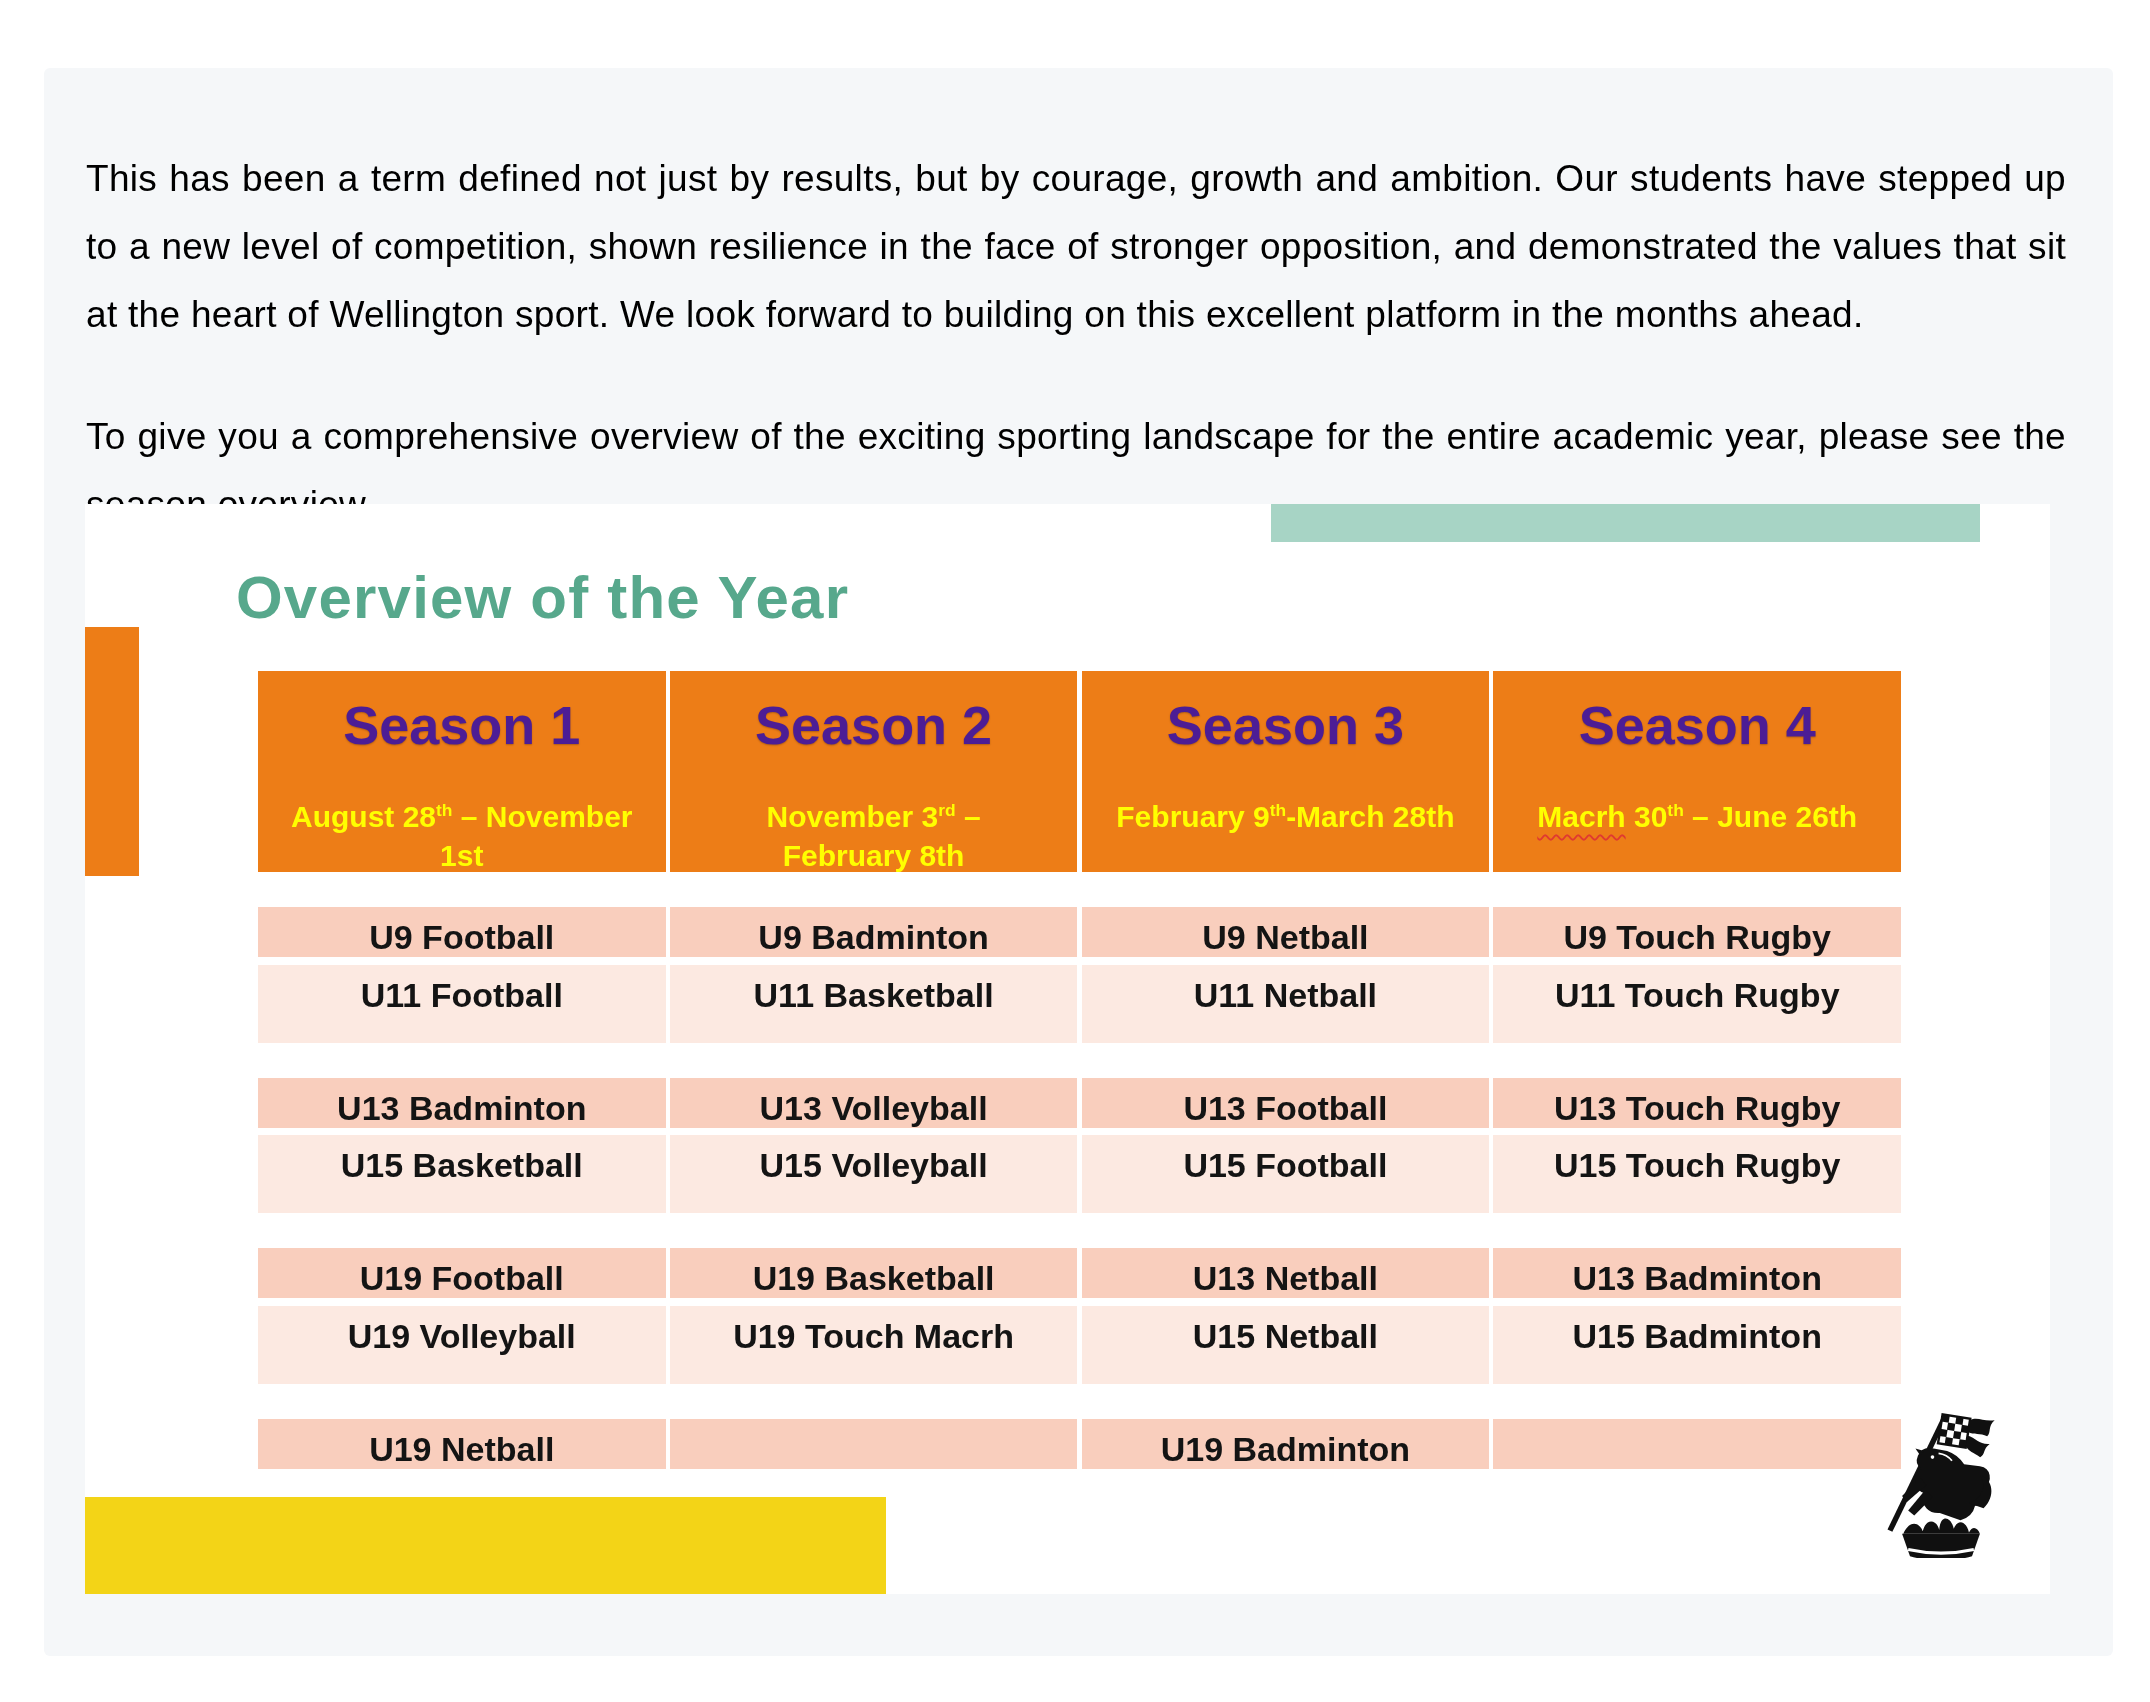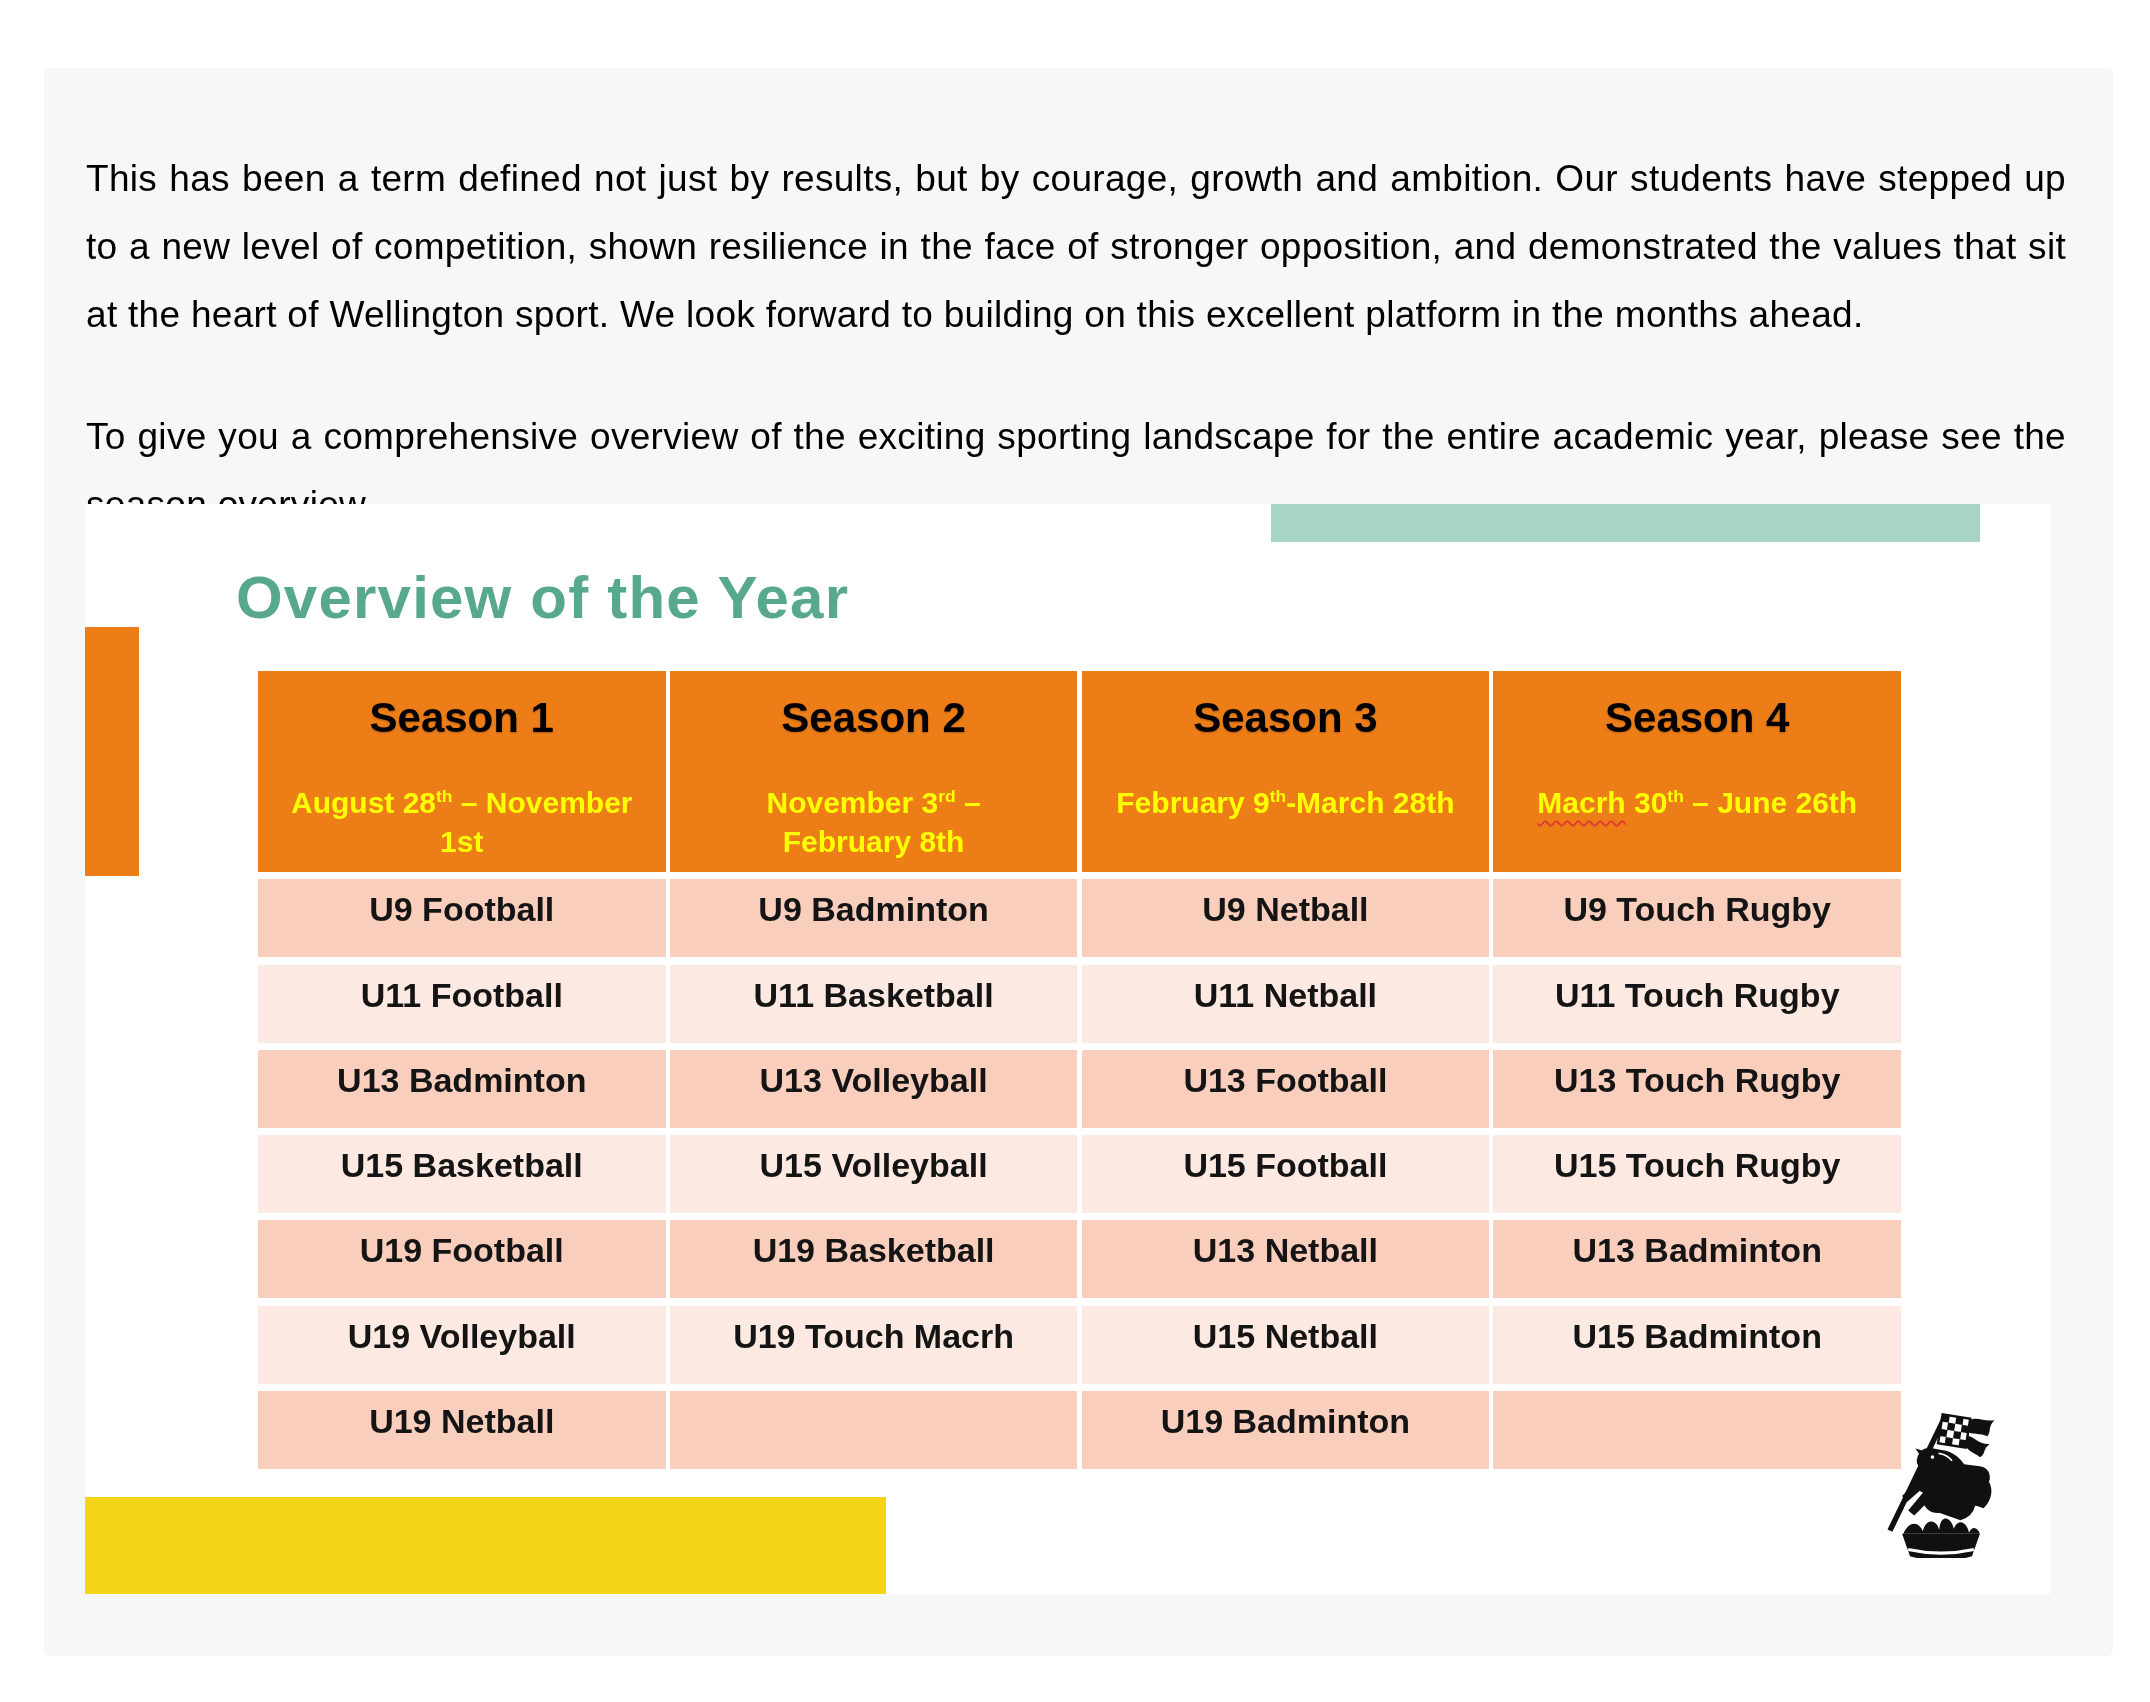--- a/index.html
+++ b/index.html
@@ -45,21 +45,21 @@
     display:grid;grid-template-columns:repeat(4,1fr);
     grid-template-rows:201px repeat(7,78px);
     column-gap:4.3px;row-gap:7.3px;background:#ffffff;
   }
   .hcell{
     background:var(--orange,#ed7d17);
     display:flex;flex-direction:column;align-items:center;
     padding-top:23px;box-sizing:border-box;
   }
   .season{
-    font-size:42px;font-weight:700;color:#000000;
+    font-size:54px;font-weight:700;color:#4c1d95;
     text-shadow:0 1.2px 1.8px rgba(0,0,0,.25);
   }
   .dates{
     margin-top:41px;
     font-size:30px;line-height:39px;font-weight:700;
     color:var(--date-yellow,#ffff00);
     text-align:center;white-space:pre-line;padding:0 8.5px;
   }
   .dates sup{font-size:0.58em;line-height:0;margin-top:12px;}
   .misspell{
@@ -67,21 +67,21 @@
     text-decoration-style:wavy;
     text-decoration-color:#e03a2f;
     text-decoration-thickness:2.4px;
     text-underline-offset:7.3px;
   }
   .cell{
     display:flex;justify-content:center;align-items:flex-start;
     padding-top:11px;box-sizing:border-box;
     font-size:34px;font-weight:700;color:#141414;
   }
-  .row-dark{background:var(--row-dark,#f9cebd);}
+  .row-dark{background:var(--row-dark,#f9cebd);margin-top:28px;}
   .row-light{background:var(--row-light,#fce9e1);}
   .crest{
     position:absolute;left:1795px;top:902px;width:122px;height:152px;
   }
   .crest svg{width:100%;height:100%;}
 </style>
 </head>
 <body>
 
 <div class="panel"></div>

